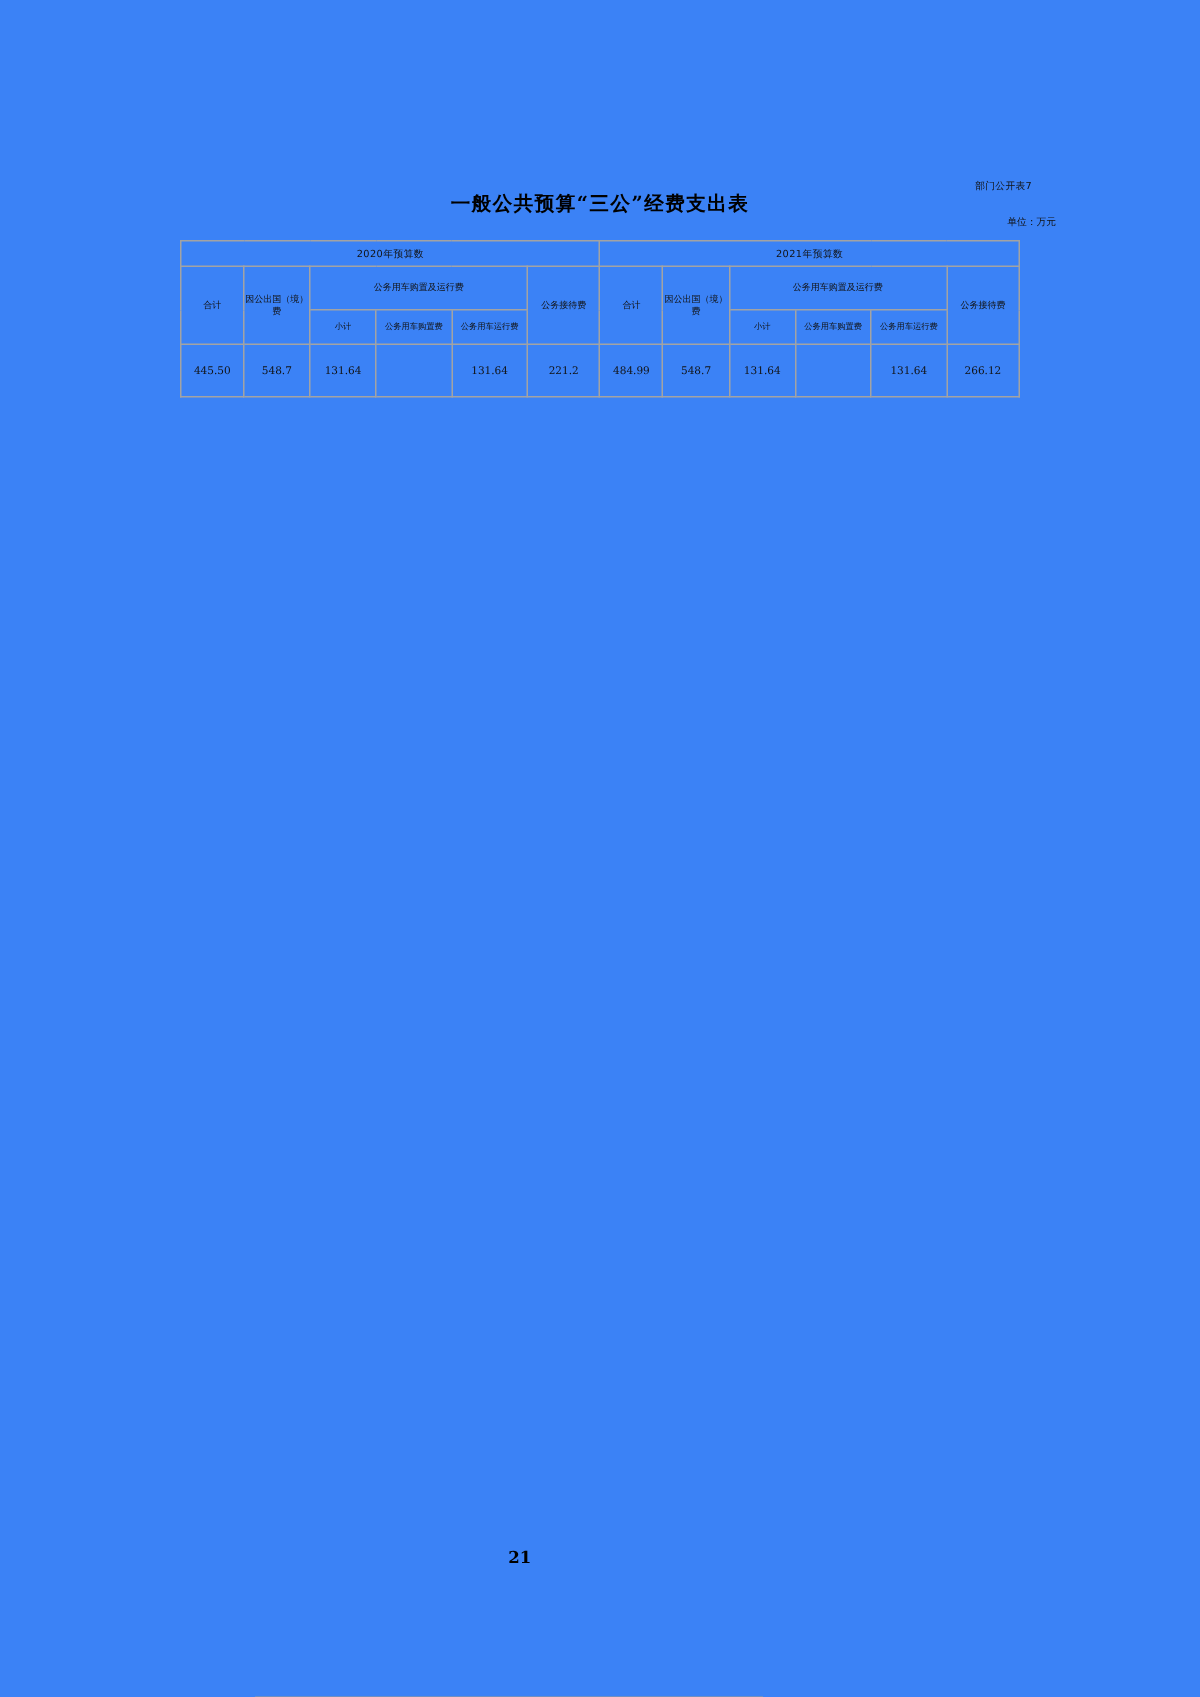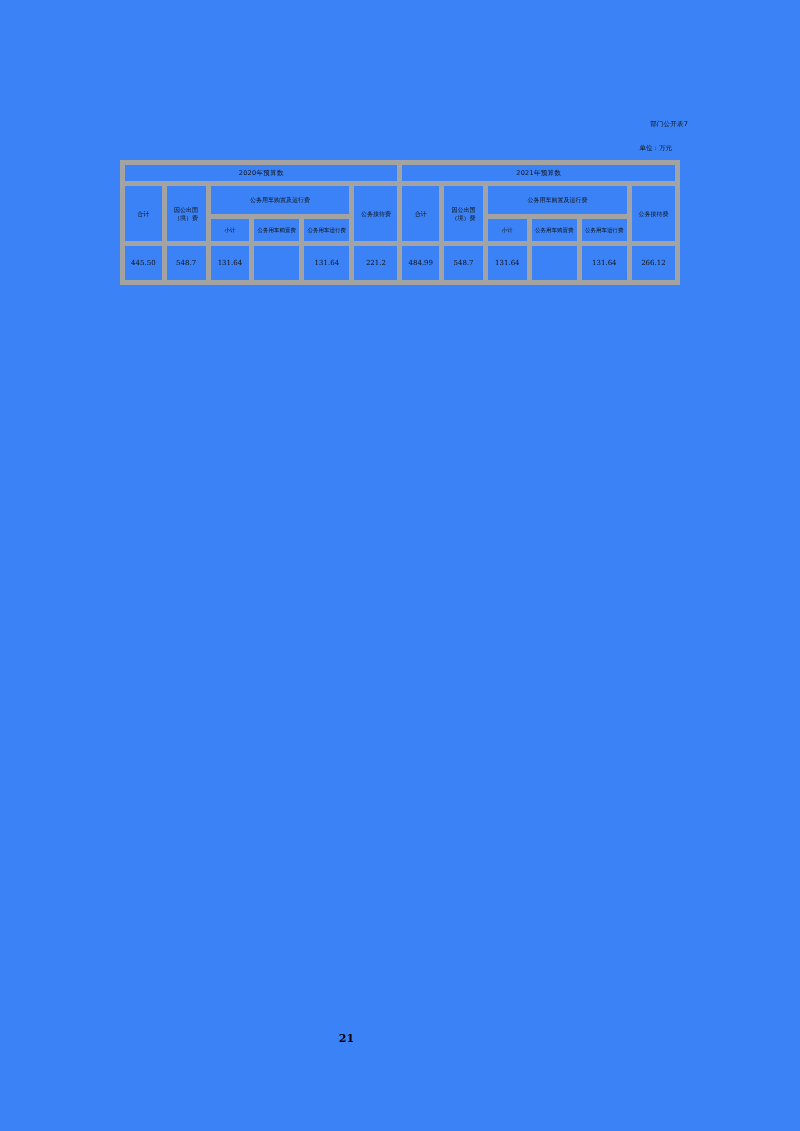--- a/index.html
+++ b/index.html
@@ -35,35 +35,35 @@
     text-align: center;
     font-size: 13px;
     font-weight: bold;
     color: #000;
     letter-spacing: 1px;
     font-family: "DejaVu Serif", "Liberation Serif", serif;
   }
   .unit-note {
     position: absolute;
     top: 144px;
-    right: 128px;
+    right: 96px;
     font-size: 6.5px;
     color: #111;
     white-space: nowrap;
   }
   table.budget {
     position: absolute;
     top: 160px;
     left: 120px;
     width: 560px;
     border-collapse: collapse;
     table-layout: fixed;
   }
   table.budget td, table.budget th {
-    border: 5px solid #a3a3a3;
+    border: 1px solid #a3a3a3;
     text-align: center;
     vertical-align: middle;
     font-weight: normal;
     color: #111;
     padding: 0;
   }
   .h-group {
     font-size: 6.5px;
     height: 16px;
     letter-spacing: 0.3px;
@@ -102,20 +102,21 @@
     font-family: "DejaVu Serif", "Liberation Serif", serif;
   }
 </style>
 </head>
 <body>
 
 <div class="page">
 
   <div class="doc-tag">部门公开表7</div>
 
+  <div class="doc-title">一般公共预算“三公”经费支出表</div>
 
   <div class="unit-note">单位：万元</div>
 
   <table class="budget">
     <colgroup>
       <col style="width:40px">
       <col style="width:42px">
       <col style="width:42px">
       <col style="width:48px">
       <col style="width:48px">

